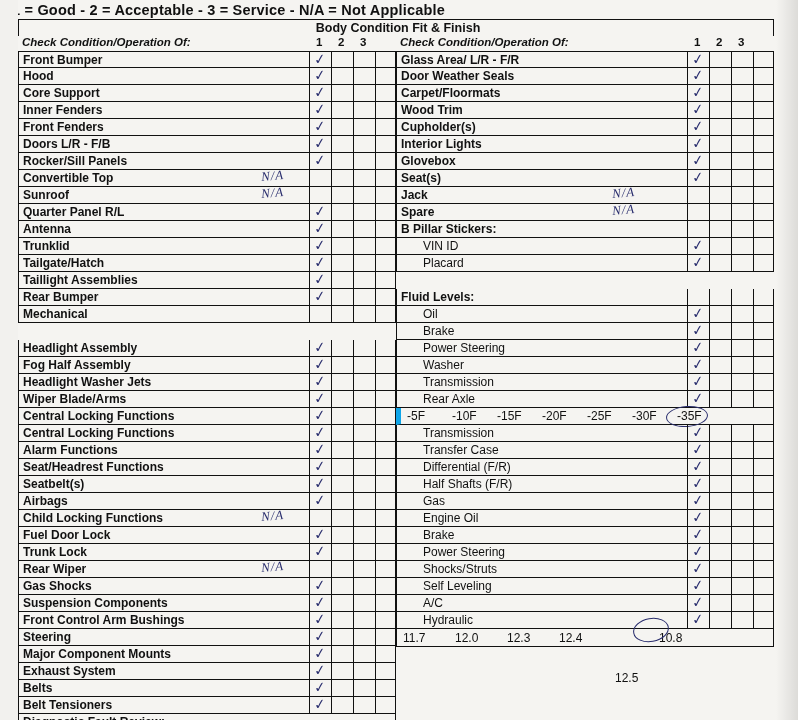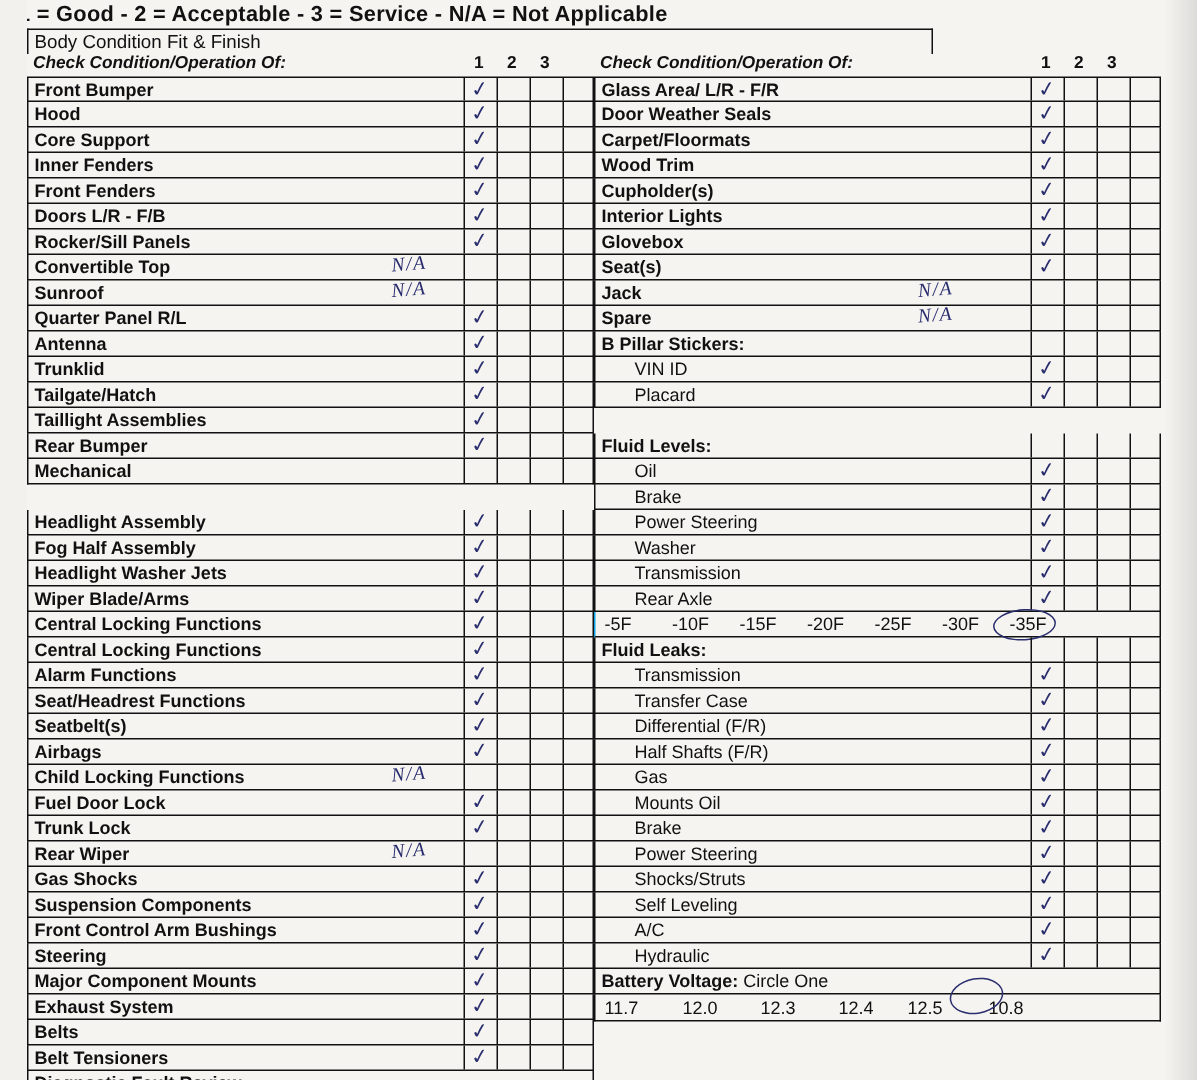--- a/index.html
+++ b/index.html
@@ -20,24 +20,24 @@
   .sheet:after{
     content:"";position:absolute;right:0;top:0;width:22px;height:100%;
     background:linear-gradient(to right,rgba(0,0,0,0.00),rgba(0,0,0,0.10));
     pointer-events:none;
   }
   .legend{
     position:absolute;left:12px;top:2px;width:520px;
     font-size:14.5px;font-weight:bold;letter-spacing:.2px;
   }
   .titlebar{
-    position:absolute;left:18px;top:19px;width:604px;height:17px;
+    position:absolute;left:18px;top:19px;width:756px;height:17px;
     border:1px solid #111;border-bottom:none;
-    font-size:12.5px;font-weight:normal;padding:1px 0 0 4px;
-    box-sizing:border-box;background:transparent;
+    font-size:12.5px;font-weight:bold;padding:1px 0 0 4px;
+    box-sizing:border-box;background:transparent;text-align:center;
   }
   .hdrrow{
     position:absolute;top:36px;height:15px;
     font-size:11.5px;font-weight:bold;
   }
   .hdrL{left:18px;width:378px;}
   .hdrR{left:396px;width:378px;}
   .hdrrow .lbl{position:absolute;left:4px;top:0px;font-style:italic;}
   .hdrrow .n1{position:absolute;left:298px;top:0px;}
   .hdrrow .n2{position:absolute;left:320px;top:0px;}
@@ -95,21 +95,21 @@
   }
   .coolant{
     position:relative;height:17px;box-sizing:border-box;
     border-bottom:1px solid #111;border-left:1px solid #111;border-right:1px solid #111;
     font-size:12px;
   }
   .coolant .txt{position:absolute;left:4px;top:1px;font-weight:bold;}
   .coolant .txt span.norm{font-weight:normal;}
   .temprow{
     position:relative;height:17px;box-sizing:border-box;
-    border-bottom:1px solid #111;border-left:1px solid #0ea5e9;border-right:1px solid #111;
+    border-bottom:1px solid #111;border-left:5px solid #0ea5e9;border-right:1px solid #111;
     font-size:12px;
   }
   .temprow .t{position:absolute;top:1px;}
   .circleMark{
     position:absolute;left:265px;top:-2px;width:40px;height:19px;
     border:1.6px solid #2a2e6e;border-radius:50%;
     transform:rotate(-4deg);
   }
   .voltrow{
     position:relative;height:18px;box-sizing:border-box;
@@ -669,27 +669,20 @@
       <div class="row sub">
         <span class="txt">Rear Axle</span>
         <span class="bx b1">
           <span class="chk">✓</span>
         </span>
         <span class="bx b2"></span>
         <span class="bx b3"></span>
         <span class="after"></span>
       </div>
       <div class="temprow"><span class="t" style="left: 6px;">-5F</span><span class="t" style="left: 51px;">-10F</span><span class="t" style="left: 96px;">-15F</span><span class="t" style="left: 141px;">-20F</span><span class="t" style="left: 186px;">-25F</span><span class="t" style="left: 231px;">-30F</span><span class="t" style="left: 276px;">-35F</span><span class="circleMark"></span><span class="bx b2"></span><span class="bx b3"></span><span class="after"></span></div>
-      <div class="row">
-        <span class="txt">Fluid Leaks:</span>
-        <span class="bx b1"></span>
-        <span class="bx b2"></span>
-        <span class="bx b3"></span>
-        <span class="after"></span>
-      </div>
       <div class="row sub">
         <span class="txt">Transmission</span>
         <span class="bx b1">
           <span class="chk">✓</span>
         </span>
         <span class="bx b2"></span>
         <span class="bx b3"></span>
         <span class="after"></span>
       </div>
       <div class="row sub">
@@ -722,21 +715,21 @@
       <div class="row sub">
         <span class="txt">Gas</span>
         <span class="bx b1">
           <span class="chk">✓</span>
         </span>
         <span class="bx b2"></span>
         <span class="bx b3"></span>
         <span class="after"></span>
       </div>
       <div class="row sub">
-        <span class="txt">Mounts Oil</span>
+        <span class="txt">Engine Oil</span>
         <span class="bx b1">
           <span class="chk">✓</span>
         </span>
         <span class="bx b2"></span>
         <span class="bx b3"></span>
         <span class="after"></span>
       </div>
       <div class="row sub">
         <span class="txt">Brake</span>
         <span class="bx b1">
@@ -783,29 +776,26 @@
         <span class="after"></span>
       </div>
       <div class="row sub">
         <span class="txt">Hydraulic</span>
         <span class="bx b1">
           <span class="chk">✓</span>
         </span>
         <span class="bx b2"></span>
         <span class="bx b3"></span>
         <span class="after"></span>
-      </div>
-      <div class="coolant">
-        <span class="txt"><b>Battery Voltage:</b><span class="norm"> Circle One</span></span>
       </div>
       <div class="voltrow">
         <span class="v" style="left: 6px;">11.7</span>
         <span class="v" style="left: 58px;">12.0</span>
         <span class="v" style="left: 110px;">12.3</span>
         <span class="v" style="left: 162px;">12.4</span>
-        <span class="v" style="left: 208px;">12.5</span>
+        <span class="v" style="left: 218px; margin-top: 40px;">12.5</span>
         <span class="v" style="left: 262px;">10.8</span>
         <span class="voltCircle"></span>
       </div>
     </div>
 
   <div class="notch"></div>
 </div>
 
 </body></html>

